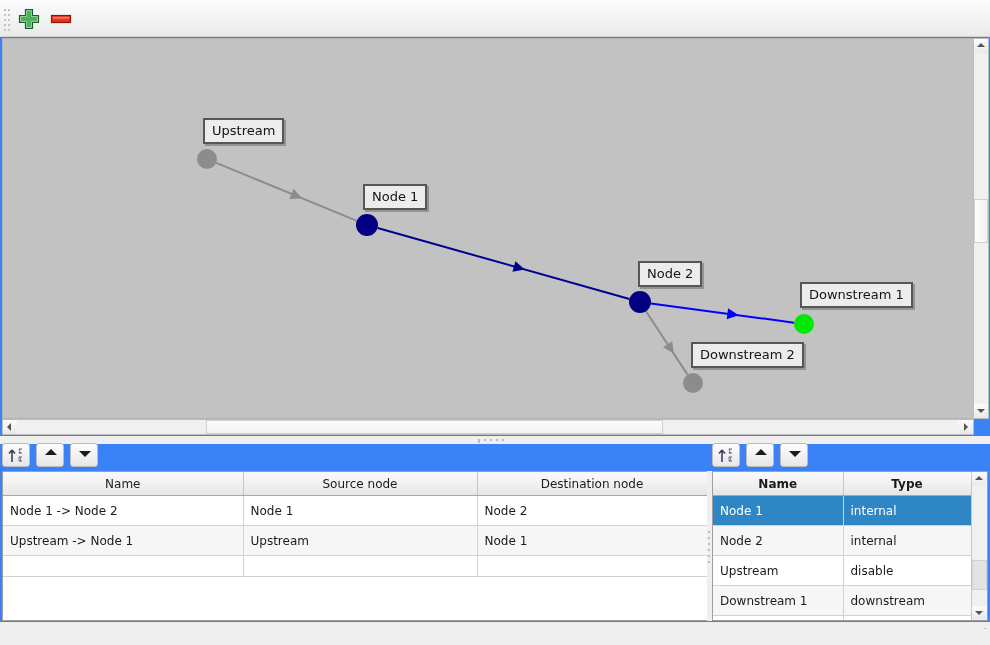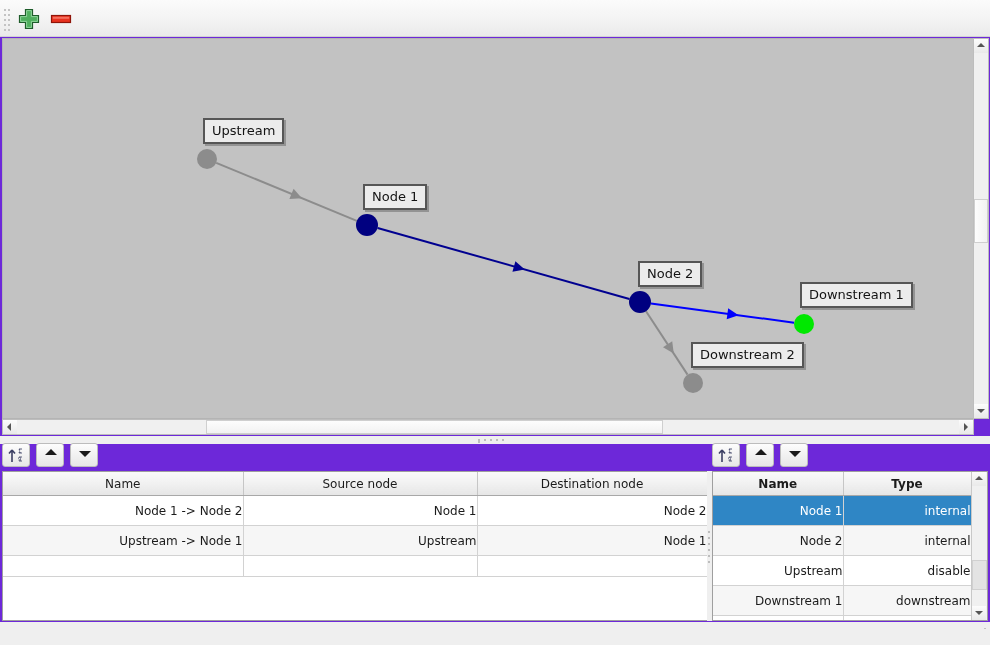--- a/index.html
+++ b/index.html
@@ -6,21 +6,21 @@
     margin: 0;
     padding: 0;
     background: #efefef;
     font-family: "DejaVu Sans", "Liberation Sans", sans-serif;
   }
   #app {
     position: relative;
     width: 990px;
     height: 629px;
     overflow: hidden;
-    background: #6d28d9;
+    background: #3b82f6;
   }
 
   
   #toolbar {
     position: absolute;
     left: 0; top: 0;
     width: 990px; height: 37px;
     background: linear-gradient(to bottom, #fbfbfb 0%, #f3f3f3 55%, #eaeaea 100%);
     border-bottom: 1px solid #d2d2d2;
     box-sizing: border-box;
@@ -193,21 +193,21 @@
     font-weight: normal;
     text-align: center;
     padding: 0;
   }
   #tbl-right thead th { font-weight: bold; }
   tbody td {
     height: 29px;
     border-right: 1px solid #d2d2d2;
     border-bottom: 1px solid #d2d2d2;
     padding: 0 0 0 7px;
-    text-align: right;
+    text-align: left;
     white-space: nowrap;
     overflow: hidden;
   }
   tbody tr:nth-child(odd) td  { background: #ffffff; }
   tbody tr:nth-child(even) td { background: #f6f6f6; }
   tbody tr.selected td {
     background: #2f86c5 !important;
     color: #ffffff;
   }
   tbody tr.blank td { height: 20px; }

